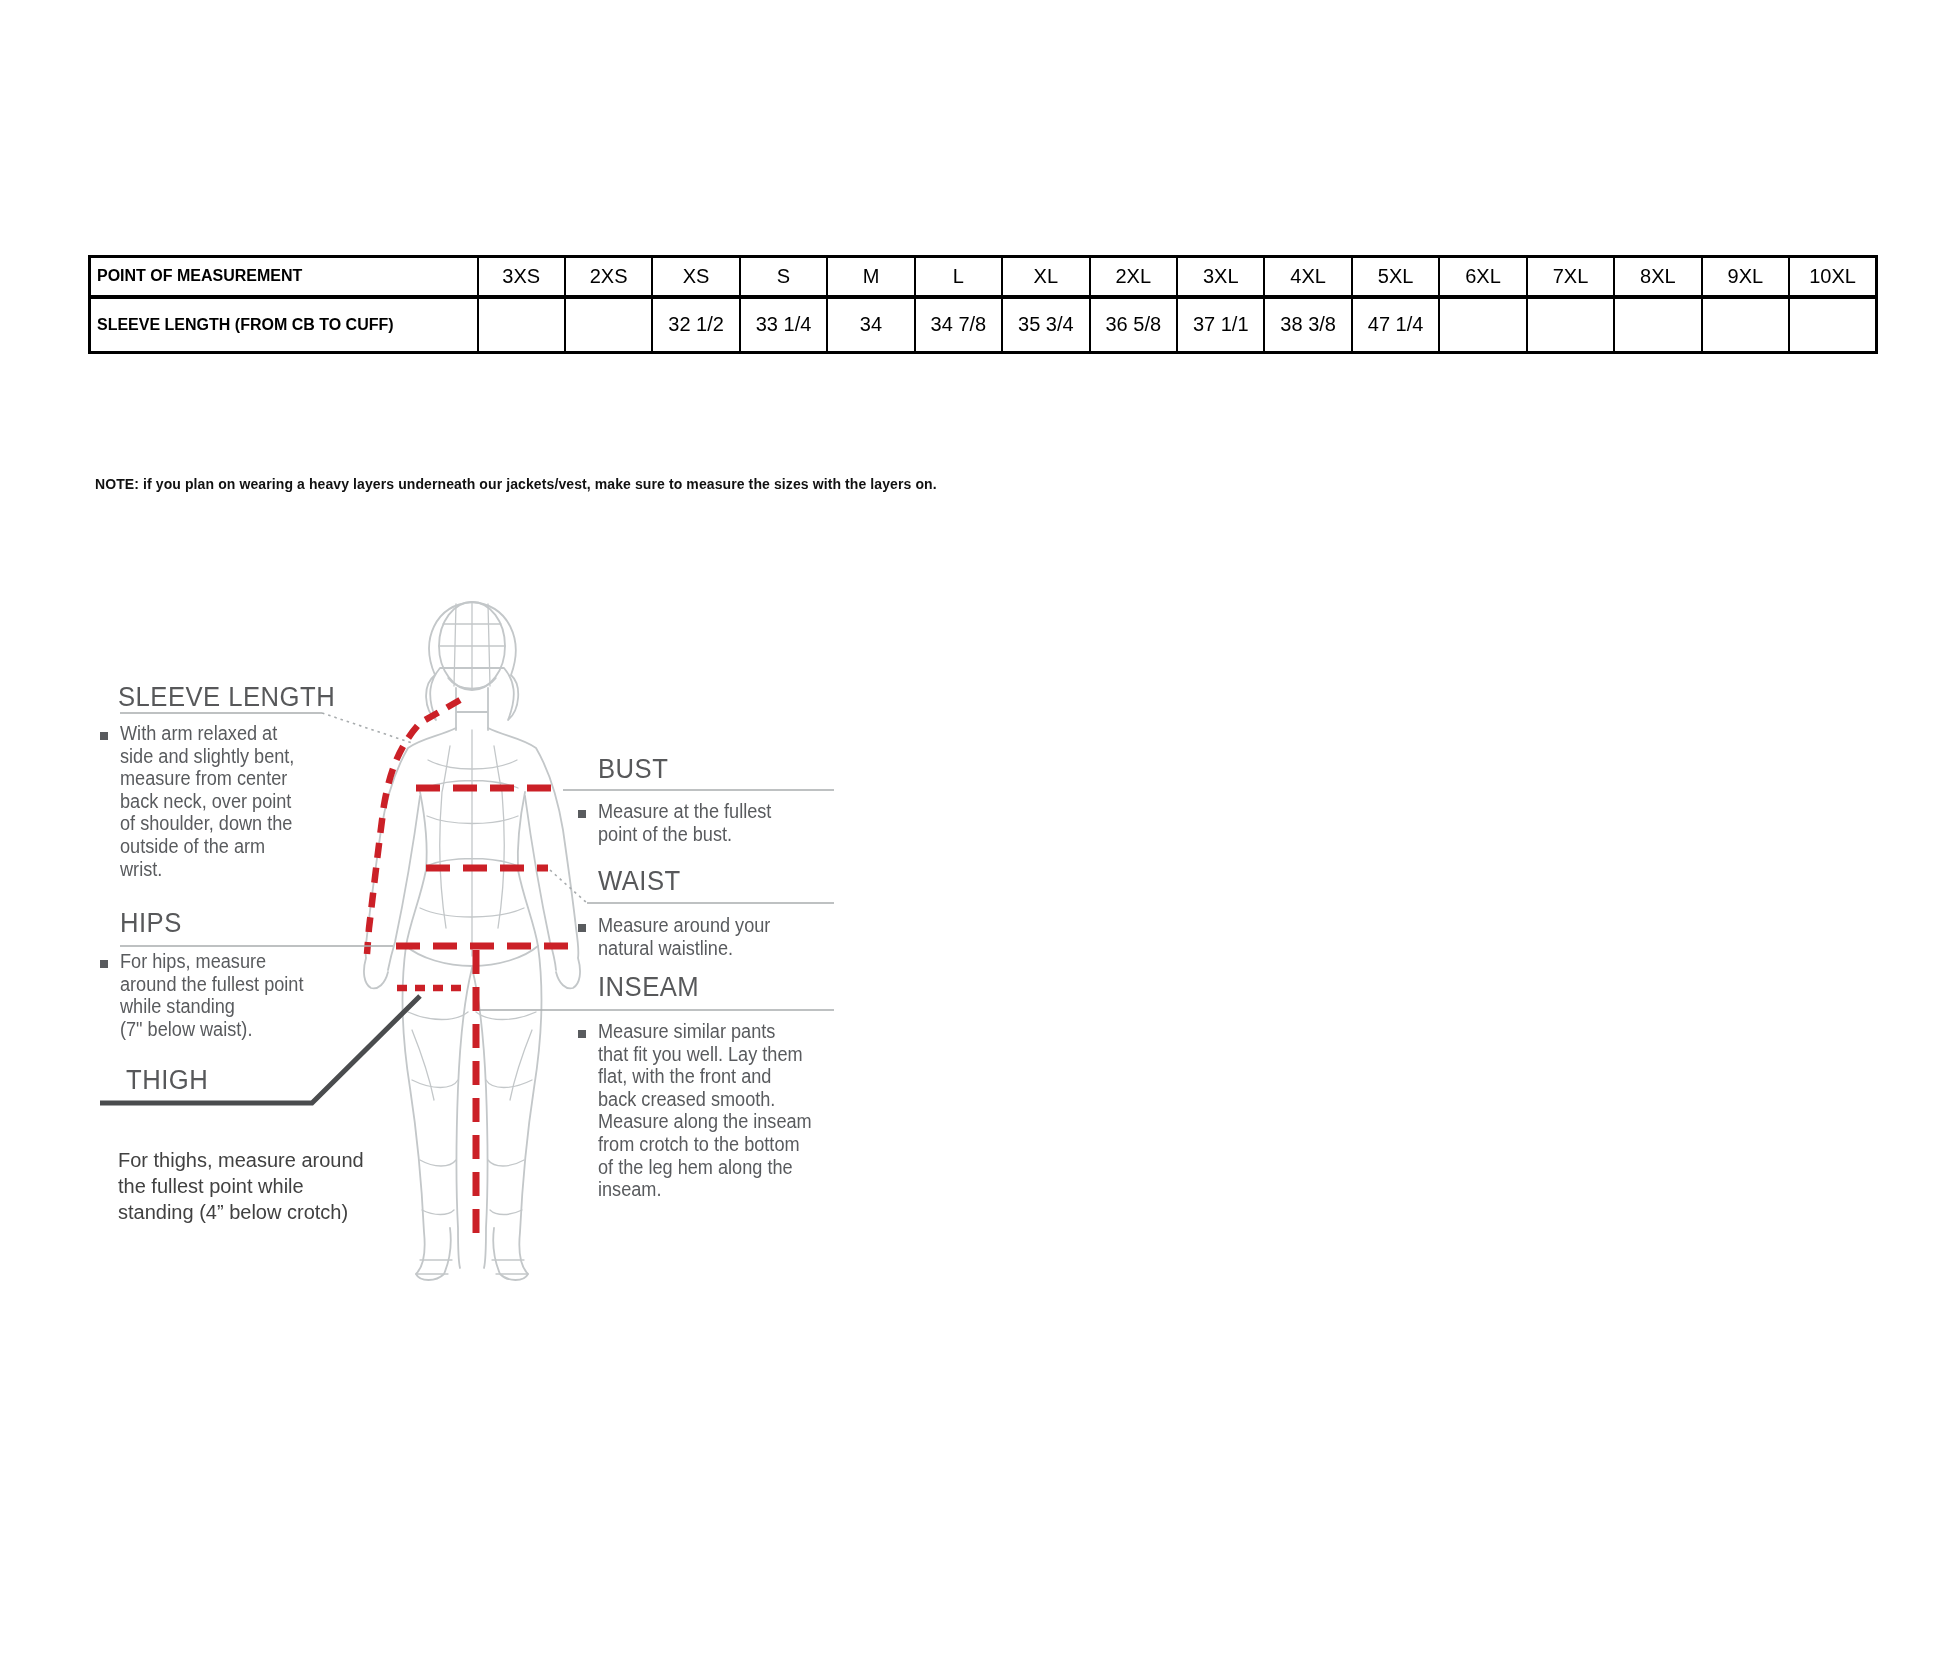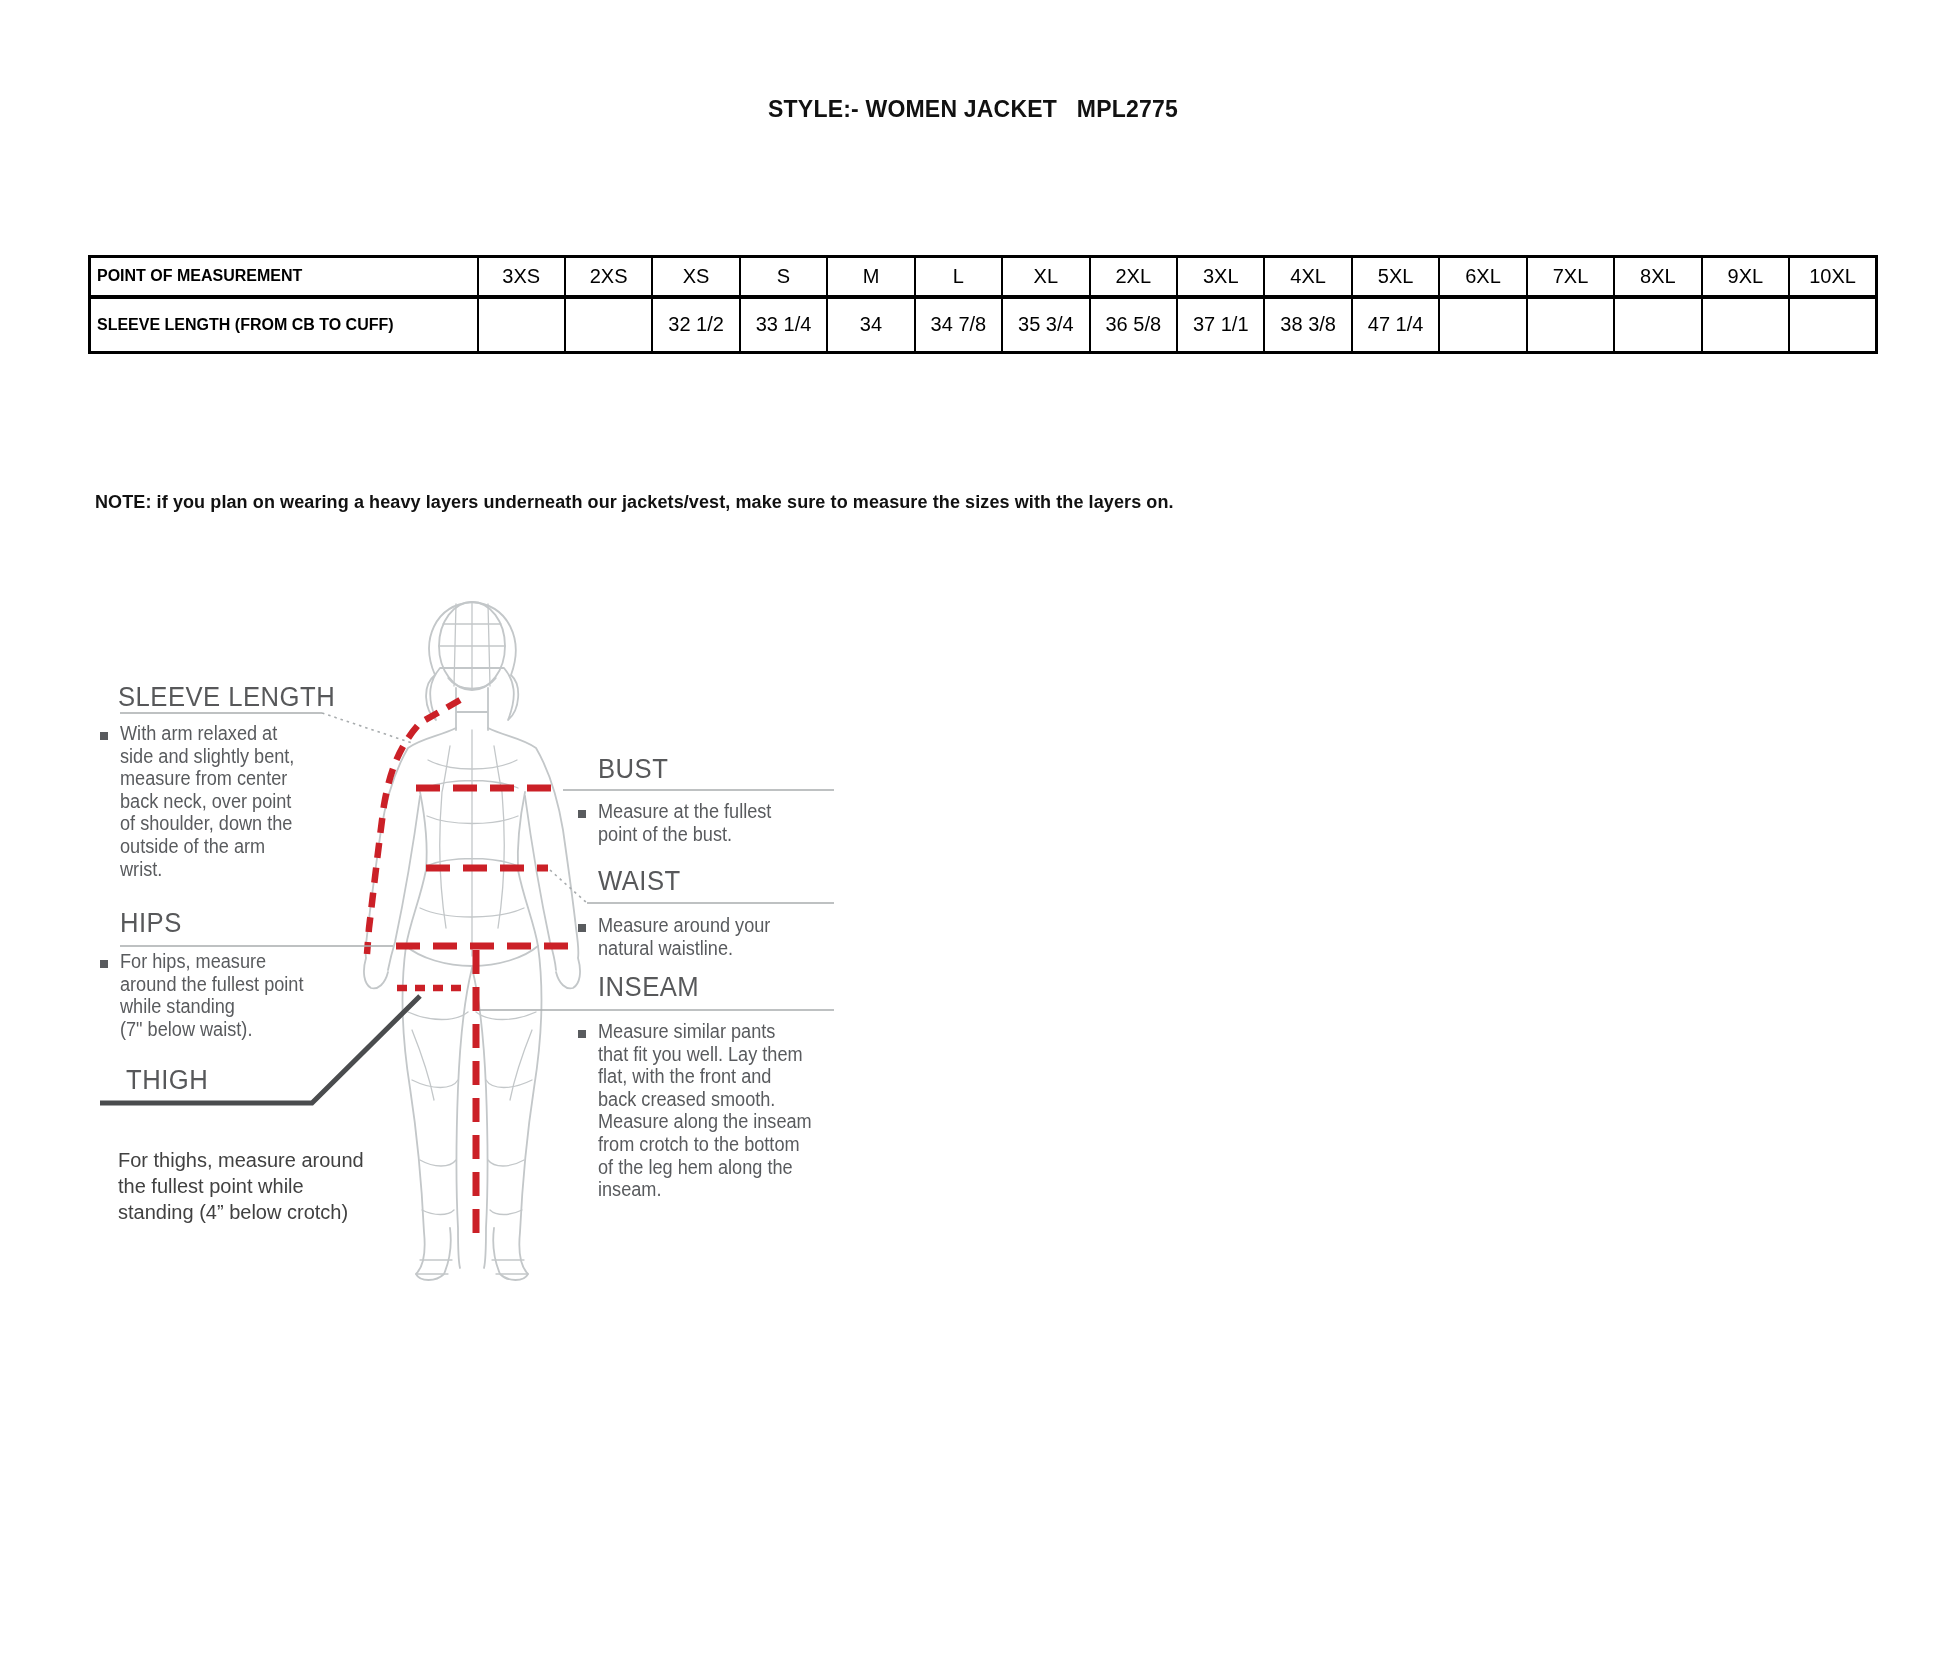--- a/index.html
+++ b/index.html
@@ -35,22 +35,22 @@
   }
   table.size-table thead th{height:40px;font-weight:normal;border-bottom:4px solid #000;}
   table.size-table tbody tr{height:56px;}
   table.size-table tbody tr + tr td, table.size-table tbody tr + tr th{border-top:3px solid #000;}
   table.size-table .row-label, table.size-table .corner{
     text-align:left;padding-left:6px;font-weight:bold;font-size:16px;
   }
 
   
   .note-text{
-    position:absolute;left:95px;top:492px;width:1400px;
-    font-size:18px;font-weight:bold;color:#111;letter-spacing:.1px;
+    position:absolute;left:95px;top:476px;width:1400px;
+    font-size:14px;font-weight:bold;color:#111;letter-spacing:.1px;
   }
 
   
   .diagram{position:absolute;left:90px;top:560px;width:800px;height:790px;}
   .diagram svg{position:absolute;left:0;top:0;}
 
   .fig-line{stroke:var(--figure-gray);stroke-width:1.8;fill:none;stroke-linecap:round;stroke-linejoin:round;}
   .fig-line.thin{stroke-width:1.3;}
   .measure{stroke:var(--accent-red);fill:none;stroke-linejoin:miter;}
   .m-wide{stroke-width:7;stroke-dasharray:24 13;}
@@ -75,21 +75,20 @@
   }
   .bullet{
     position:absolute;width:8px;height:8px;background:var(--text-gray);
   }
 </style>
 </head>
 <body>
 
 <div class="page">
 
-  <div class="doc-title">STYLE:- WOMEN JACKET   MPL2775</div>
 
   <div class="size-table-wrap">
     <table class="size-table">
       <colgroup>
           <col class="c-label">
           <col span="16">
         </colgroup>
       <thead>
         <tr>
           <th class="corner">POINT OF MEASUREMENT</th>

